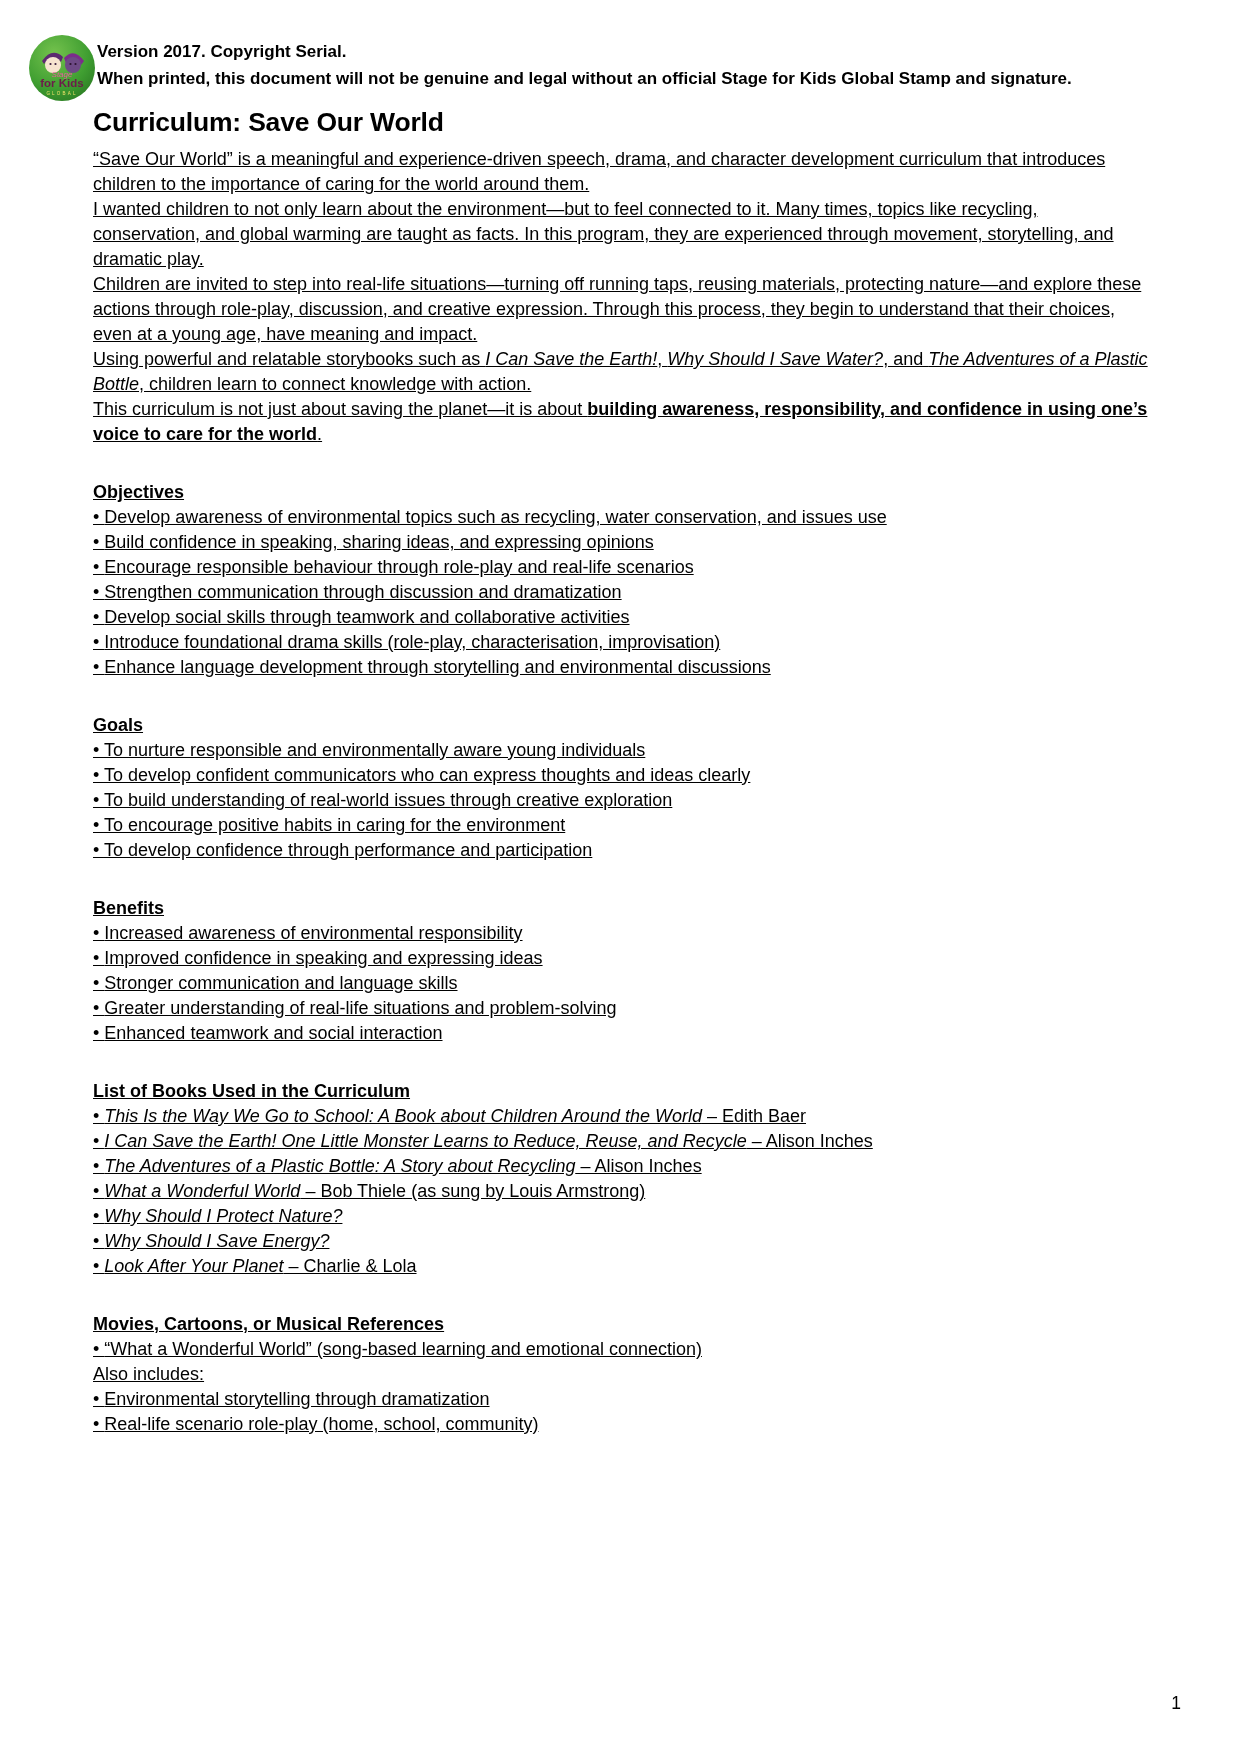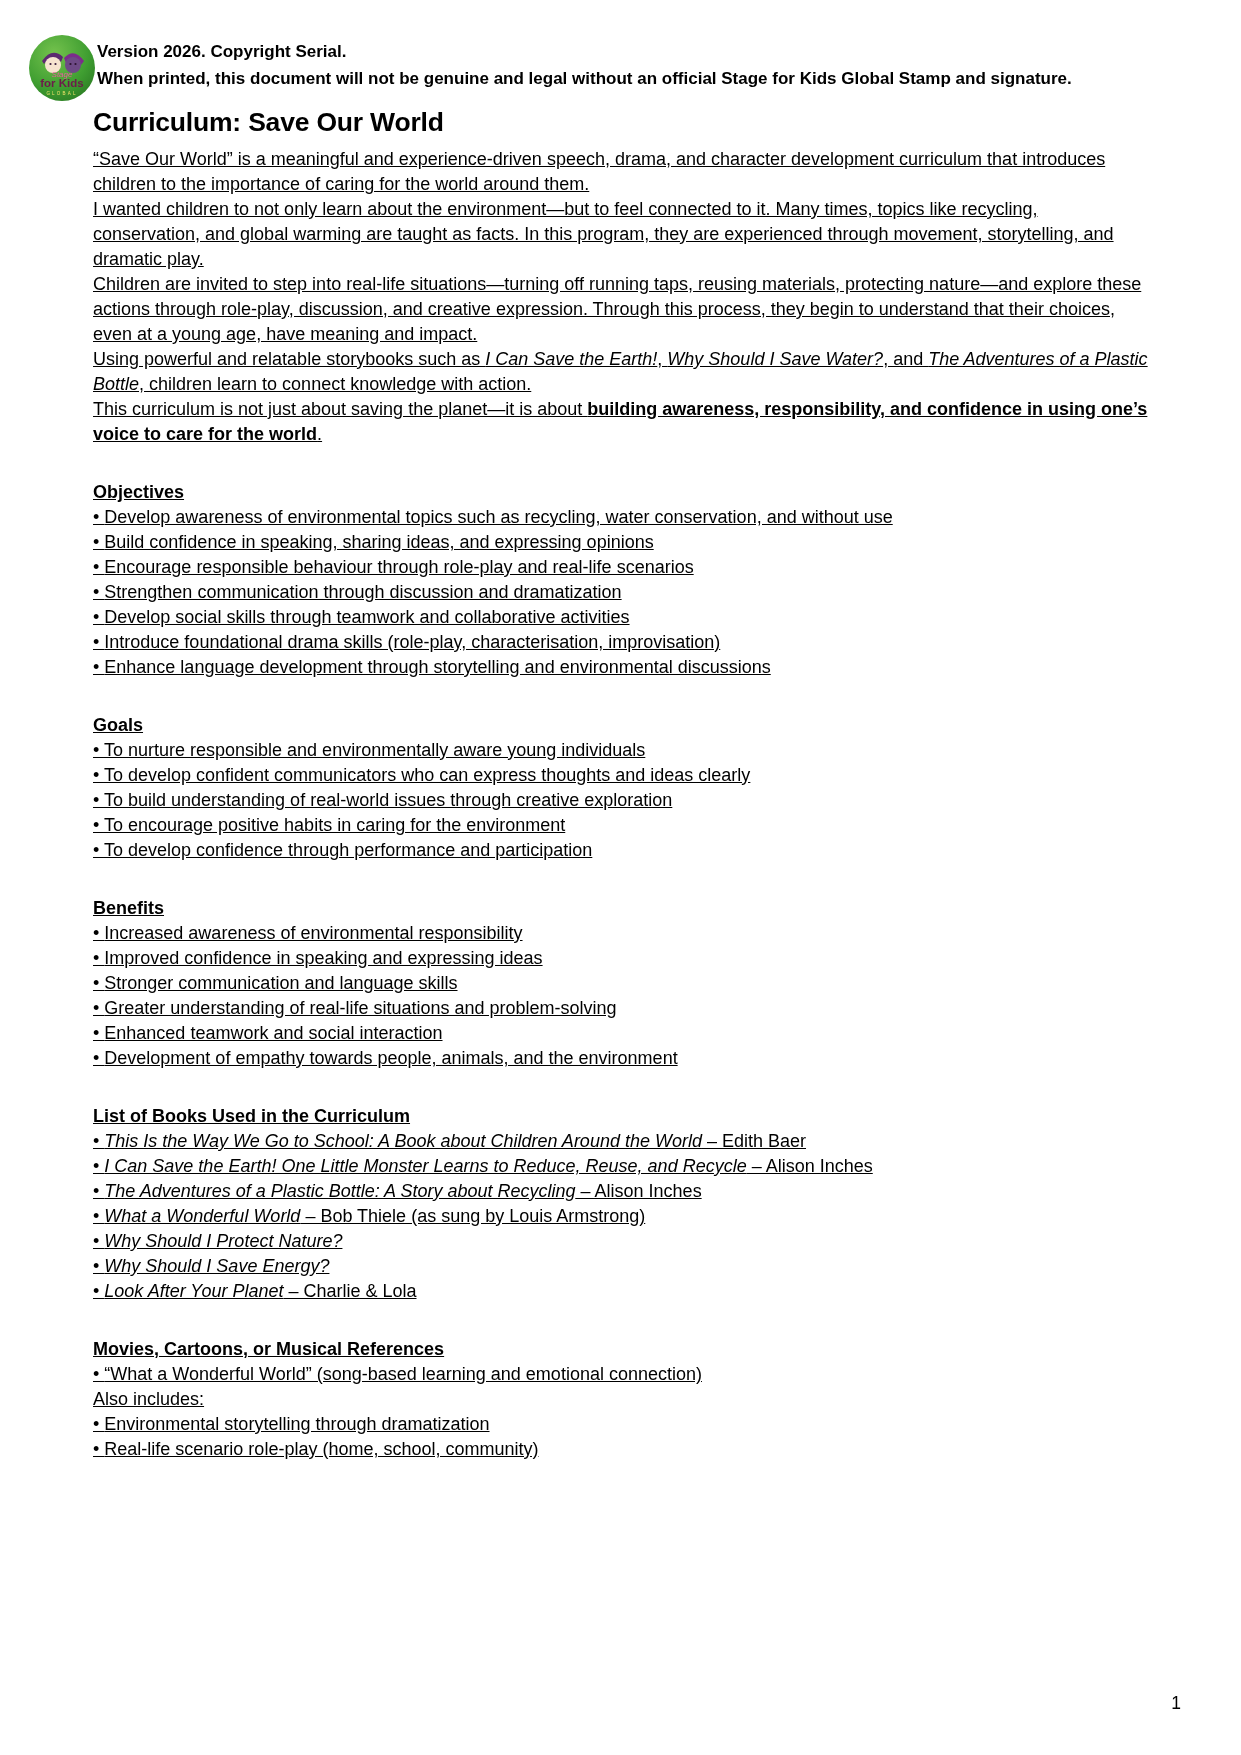--- a/index.html
+++ b/index.html
@@ -62,41 +62,41 @@
       <circle cx="27.5" cy="30" r="1.1" fill="#3a1f3f"></circle>
       <path d="M36 24 Q46 13 56 27 L53 31 Q45 20 38 29 Z" fill="#7b2d8b"></path>
       <circle cx="45" cy="31" r="8" fill="#6e4a86"></circle>
       <circle cx="42.5" cy="30" r="1.1" fill="#2a1230"></circle>
       <circle cx="47.5" cy="30" r="1.1" fill="#2a1230"></circle>
       <text x="34" y="43" text-anchor="middle" font-size="8" font-style="italic" fill="#e85d9e">Stage</text>
       <text x="34" y="53" text-anchor="middle" font-size="11.5" font-weight="bold" fill="#6d1b4a">for Kids</text>
       <text x="34" y="61" text-anchor="middle" font-size="4.5" letter-spacing="2.2" fill="#f2e16b">GLOBAL</text>
     </svg>
     <div class="header-text">
-      <div>Version 2026. Copyright Serial.</div>
+      <div>Version 2017. Copyright Serial.</div>
       <div>When printed, this document will not be genuine and legal without an official Stage for Kids Global Stamp and signature.</div>
     </div>
   </div>
 
   <div class="content">
 
     <h1 class="title">Curriculum: Save Our World</h1>
 
     <div class="body-text">
       <p class="intro-p">“Save Our World” is a meaningful and experience-driven speech, drama, and character development curriculum that introduces children to the importance of caring for the world around them.</p>
       <p class="intro-p">I wanted children to not only learn about the environment—but to feel connected to it. Many times, topics like recycling, conservation, and global warming are taught as facts. In this program, they are experienced through movement, storytelling, and dramatic play.</p>
       <p class="intro-p">Children are invited to step into real-life situations—turning off running taps, reusing materials, protecting nature—and explore these actions through role-play, discussion, and creative expression. Through this process, they begin to understand that their choices, even at a young age, have meaning and impact.</p>
       <p class="intro-p"><span>Using powerful and relatable storybooks such as </span><em>I Can Save the Earth!</em><span>, </span><em>Why Should I Save Water?</em><span>, and </span><em>The Adventures of a Plastic Bottle</em><span>, children learn to connect knowledge with action.</span></p>
       <p class="intro-p"><span>This curriculum is not just about saving the planet—it is about </span><strong>building awareness, responsibility, and confidence in using one’s voice to care for the world</strong><span>.</span></p>
     </div>
 
     <div class="section">
       <div class="section-heading">Objectives</div>
       <div class="list">
-        <div class="li">Develop awareness of environmental topics such as recycling, water conservation, and without use</div>
+        <div class="li">Develop awareness of environmental topics such as recycling, water conservation, and issues use</div>
         <div class="li">Build confidence in speaking, sharing ideas, and expressing opinions</div>
         <div class="li">Encourage responsible behaviour through role-play and real-life scenarios</div>
         <div class="li">Strengthen communication through discussion and dramatization</div>
         <div class="li">Develop social skills through teamwork and collaborative activities</div>
         <div class="li">Introduce foundational drama skills (role-play, characterisation, improvisation)</div>
         <div class="li">Enhance language development through storytelling and environmental discussions</div>
       </div>
     </div>
 
     <div class="section">
@@ -111,21 +111,20 @@
     </div>
 
     <div class="section">
       <div class="section-heading">Benefits</div>
       <div class="list">
         <div class="li">Increased awareness of environmental responsibility</div>
         <div class="li">Improved confidence in speaking and expressing ideas</div>
         <div class="li">Stronger communication and language skills</div>
         <div class="li">Greater understanding of real-life situations and problem-solving</div>
         <div class="li">Enhanced teamwork and social interaction</div>
-        <div class="li">Development of empathy towards people, animals, and the environment</div>
       </div>
     </div>
 
     <div class="section">
       <div class="section-heading">List of Books Used in the Curriculum</div>
       <div class="list">
         <div class="li"><em>This Is the Way We Go to School: A Book about Children Around the World</em><span> – Edith Baer</span></div>
         <div class="li"><em>I Can Save the Earth! One Little Monster Learns to Reduce, Reuse, and Recycle</em><span> – Alison Inches</span></div>
         <div class="li"><em>The Adventures of a Plastic Bottle: A Story about Recycling</em><span> – Alison Inches</span></div>
         <div class="li"><em>What a Wonderful World</em><span> – Bob Thiele (as sung by Louis Armstrong)</span></div>

